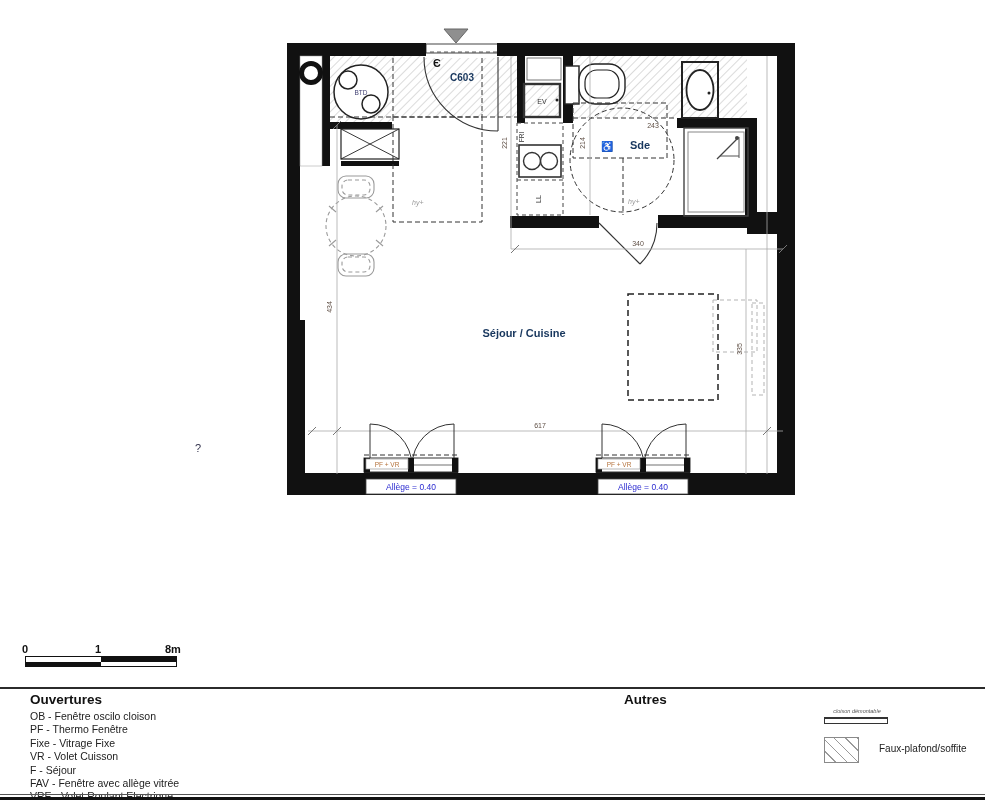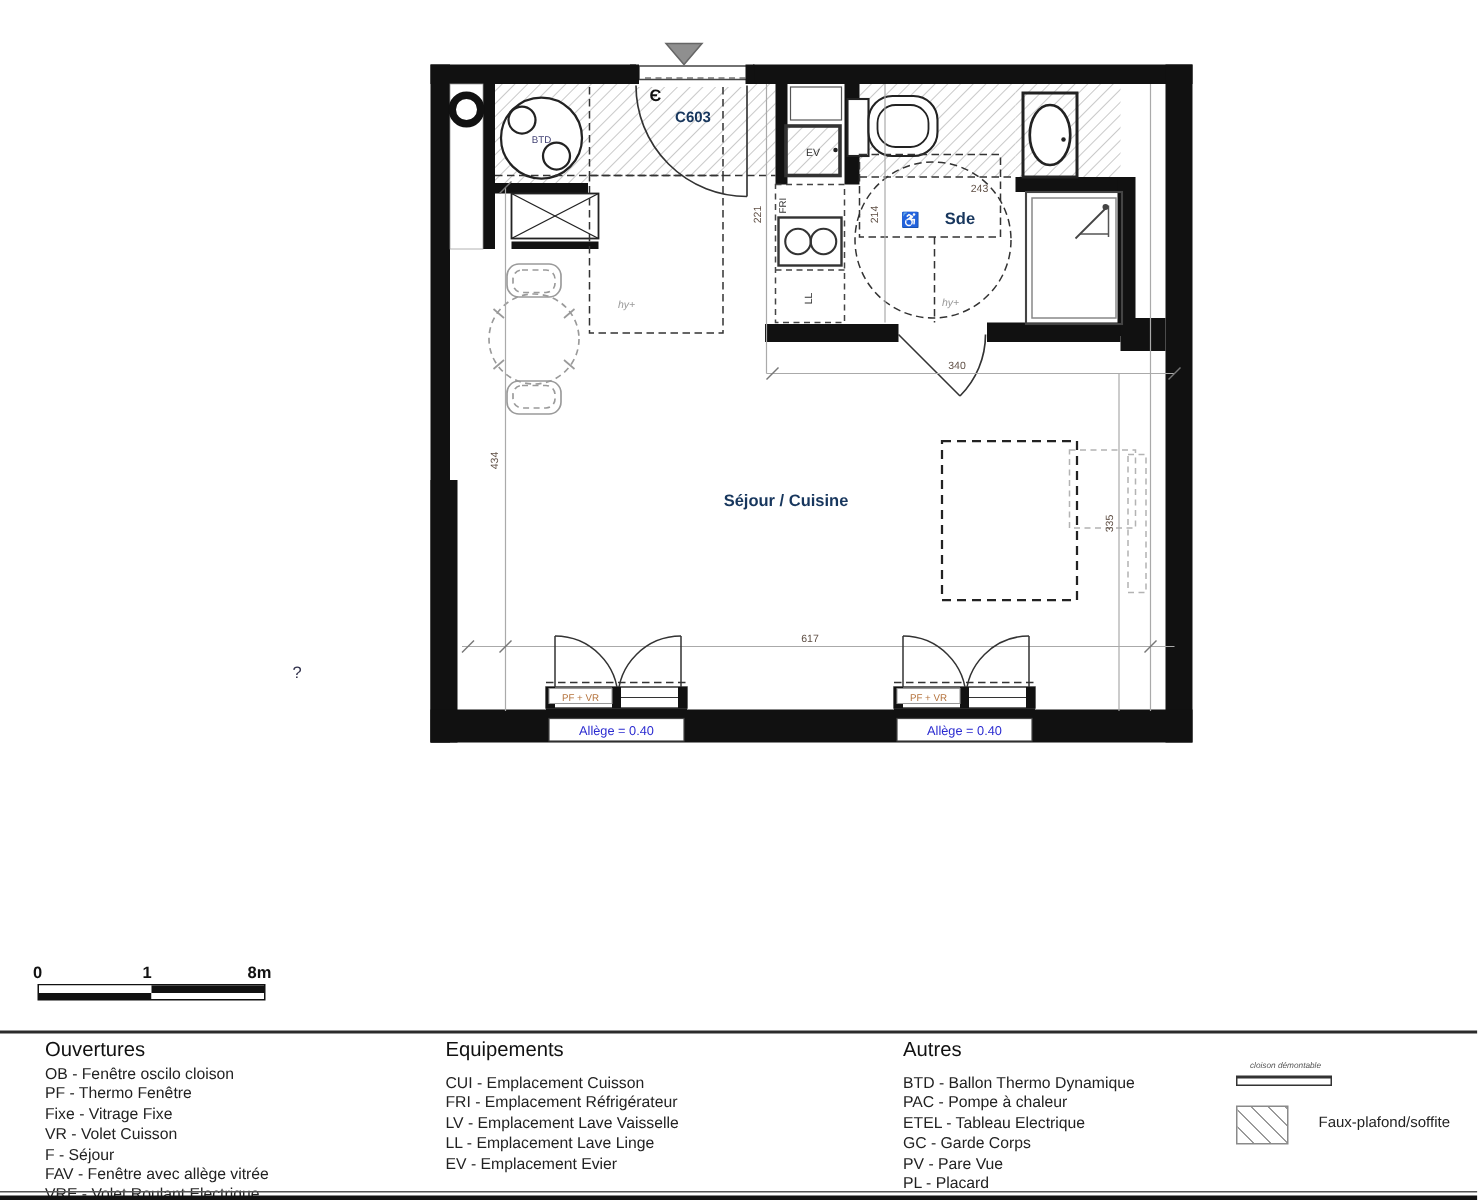--- a/index.html
+++ b/index.html
@@ -12,24 +12,24 @@
   .scalebar-num{position:absolute;top:643px;font-size:11px;font-weight:bold;color:#111;}
   .scalebar{position:absolute;left:25px;top:656px;width:150px;height:9px;border:1px solid #111;box-sizing:content-box;}
   .sb{position:absolute;width:75px;height:4.5px;}
   .sb.k{background:#111;} .sb.w{background:#fff;}
 
   
   .rule-top{position:absolute;left:0;top:687px;width:985px;height:2px;background:#2b2b2b;}
   .rule-bot1{position:absolute;left:0;top:794px;width:985px;height:1px;background:#555;}
   .rule-bot2{position:absolute;left:0;top:797px;width:985px;height:3px;background:#111;}
   .leg-col{position:absolute;top:692px;}
-  .leg-title{font-size:13.5px;font-weight:normal;color:#111;}
+  .leg-title{font-size:13.5px;font-weight:bold;color:#111;}
   .leg-items{font-size:10.5px;line-height:13.4px;color:#222;}
   .gap-sm{height:3px;} .gap-lg{height:9px;}
-  #leg-col-1{left:30px;} #leg-col-2{left:297px;} #leg-col-3{left:602px;}
+  #leg-col-1{left:30px;} #leg-col-2{left:297px;} #leg-col-3{left:624px;}
 
   .cloison-label{position:absolute;left:812px;top:708px;width:90px;text-align:center;
                  font-size:5.5px;font-style:italic;color:#555;}
   .cloison-bar{position:absolute;left:824px;top:717px;width:62px;height:4px;background:#fff;
                border:1px solid #333;border-top-width:2px;}
   .faux-swatch{position:absolute;left:824px;top:737px;width:33px;height:24px;border:1px solid #8a8a8a;
                background:repeating-linear-gradient(45deg,#fff 0 7px,#9a9a9a 7px 8px);}
   .faux-label{position:absolute;left:868px;top:743px;font-size:10px;color:#222;margin-left:11px;}
 </style>
 </head>
@@ -264,43 +264,24 @@
       <div>OB - Fenêtre oscilo cloison</div>
       <div>PF - Thermo Fenêtre</div>
       <div>Fixe - Vitrage Fixe</div>
       <div>VR - Volet Cuisson</div>
       <div>F - Séjour</div>
       <div>FAV - Fenêtre avec allège vitrée</div>
       <div>VRE - Volet Roulant Electrique</div>
     </div>
   </div>
 
-  <div class="leg-col" id="leg-col-2">
-    <div class="leg-title">Equipements</div>
-    <div class="gap-lg"></div>
-    <div class="leg-items">
-      <div>CUI - Emplacement Cuisson</div>
-      <div>FRI - Emplacement Réfrigérateur</div>
-      <div>LV - Emplacement Lave Vaisselle</div>
-      <div>LL - Emplacement Lave Linge</div>
-      <div>EV - Emplacement Evier</div>
-    </div>
-  </div>
 
   <div class="leg-col" id="leg-col-3">
     <div class="leg-title">Autres</div>
     <div class="gap-lg"></div>
-    <div class="leg-items">
-      <div>BTD - Ballon Thermo Dynamique</div>
-      <div>PAC - Pompe à chaleur</div>
-      <div>ETEL - Tableau Electrique</div>
-      <div>GC - Garde Corps</div>
-      <div>PV - Pare Vue</div>
-      <div>PL - Placard</div>
-    </div>
   </div>
 
   <div class="cloison-label">cloison démontable</div>
   <div class="cloison-bar"></div>
   <div class="faux-swatch"></div>
   <div class="faux-label">Faux-plafond/soffite</div>
 
   <div class="rule-bot1"></div>
   <div class="rule-bot2"></div>
 </div>

